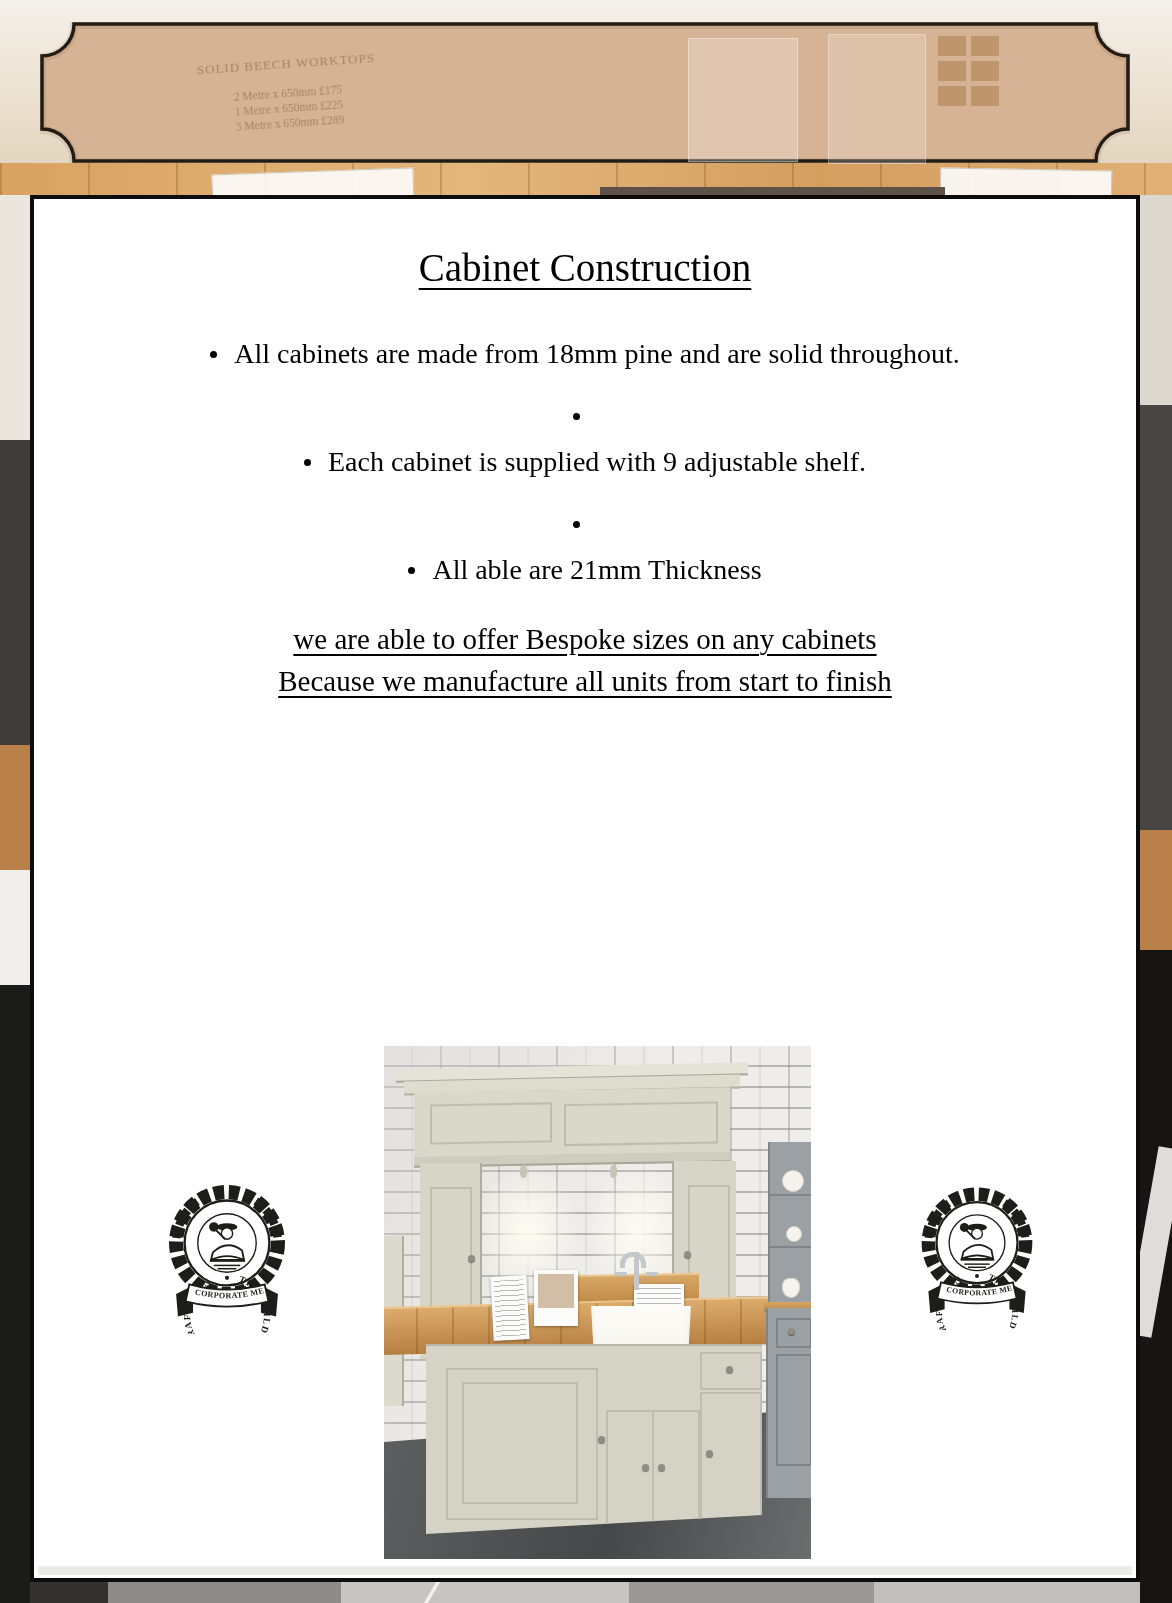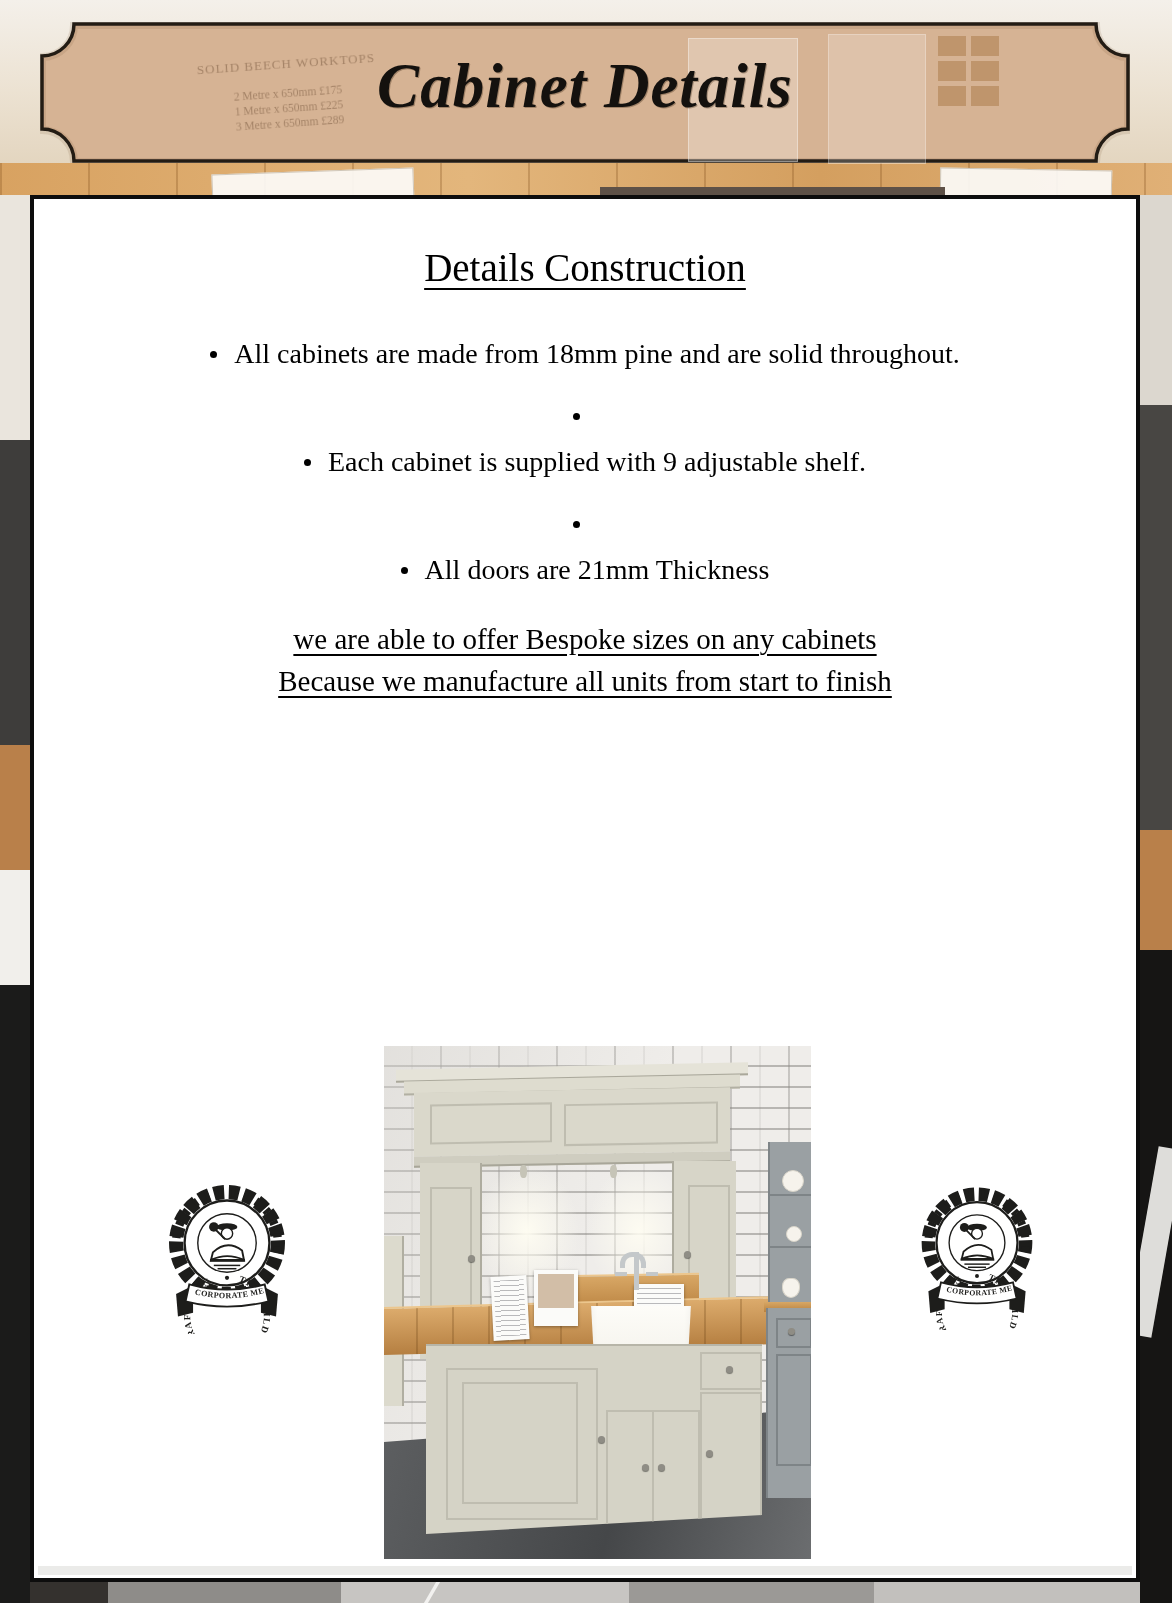--- a/index.html
+++ b/index.html
@@ -148,44 +148,43 @@
   <div class="ghost ghost-sheet" style="left:648px;top:16px;width:108px;height:122px;"></div>
   <div class="ghost ghost-sheet" style="left:788px;top:12px;width:96px;height:128px;opacity:.8;"></div>
   <div class="ghost ghost-grid" style="left:898px;top:14px;">
     <i></i>
       <i></i>
       <i></i>
       <i></i>
       <i></i>
       <i></i>
   </div>
-  <h1>Cabinet Details</h1>
 </div>
 
 <div class="content-box">
   <div class="copy">
-    <h2>Details Construction</h2>
+    <h2>Cabinet Construction</h2>
     <ul class="construction">
       <li>
           <span class="dot"></span>
           <span class="btxt">All cabinets are made from 18mm pine and are solid throughout.</span>
         </li>
       <li>
           <span class="dot"></span>
         </li>
       <li>
           <span class="dot"></span>
           <span class="btxt">Each cabinet is supplied with 9 adjustable shelf.</span>
         </li>
       <li>
           <span class="dot"></span>
         </li>
       <li>
           <span class="dot"></span>
-          <span class="btxt">All doors are 21mm Thickness</span>
+          <span class="btxt">All able are 21mm Thickness</span>
         </li>
     </ul>
     <div class="bespoke">
       <div>we are able to offer Bespoke sizes on any cabinets</div>
       <div>Because we manufacture all units from start to finish</div>
     </div>
   </div>
 
   <div class="photo">
     <div class="brick"></div>

